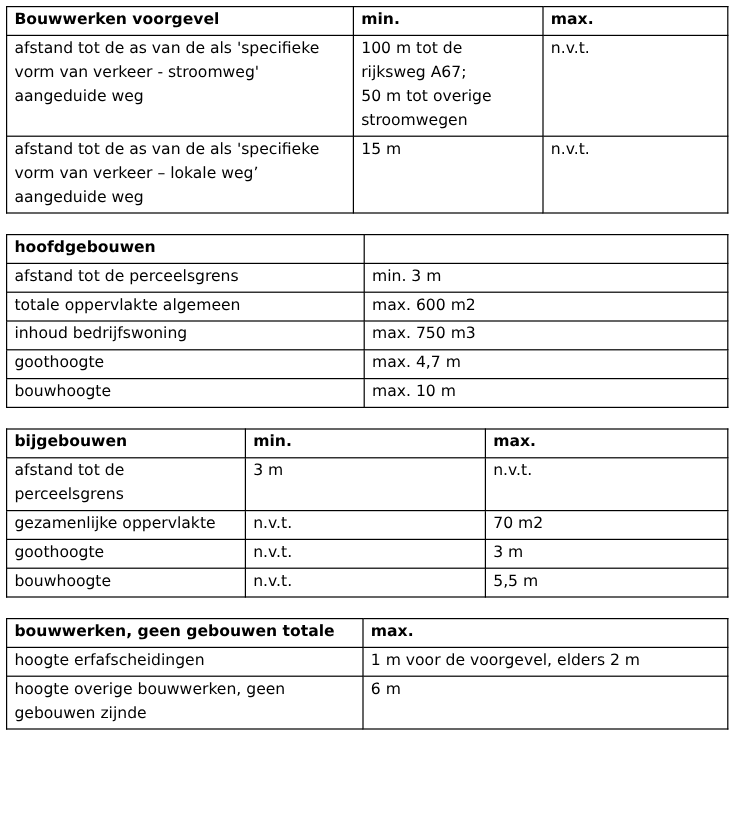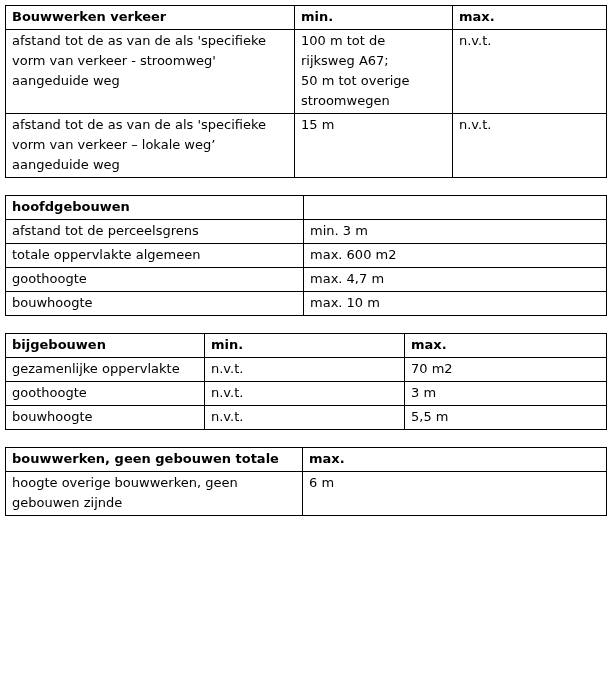--- a/index.html
+++ b/index.html
@@ -45,21 +45,21 @@
 <body>
 
 <table id="t0" class="regtable">
   <colgroup>
     <col class="col-a">
       <col class="col-b">
       <col class="col-c">
   </colgroup>
 <thead>
       <tr>
-        <th>Bouwwerken verkeer</th>
+        <th>Bouwwerken voorgevel</th>
         <th>min.</th>
         <th>max.</th>
       </tr>
     </thead>
     <tbody>
       <tr>
         <td>afstand tot de as van de als 'specifieke
 vorm van verkeer - stroomweg'
 aangeduide weg</td>
         <td>100 m tot de
@@ -92,20 +92,24 @@
     <tbody>
       <tr>
         <td>afstand tot de perceelsgrens</td>
         <td>min. 3 m</td>
       </tr>
       <tr>
         <td>totale oppervlakte algemeen</td>
         <td>max. 600 m2</td>
       </tr>
       <tr>
+        <td>inhoud bedrijfswoning</td>
+        <td>max. 750 m3</td>
+      </tr>
+      <tr>
         <td>goothoogte</td>
         <td>max. 4,7 m</td>
       </tr>
       <tr>
         <td>bouwhoogte</td>
         <td>max. 10 m</td>
       </tr>
     </tbody>
   </table>
 
@@ -116,20 +120,26 @@
       <col class="col-c">
   </colgroup>
 <thead>
       <tr>
         <th>bijgebouwen</th>
         <th>min.</th>
         <th>max.</th>
       </tr>
     </thead>
     <tbody>
+      <tr>
+        <td>afstand tot de
+perceelsgrens</td>
+        <td>3 m</td>
+        <td>n.v.t.</td>
+      </tr>
       <tr>
         <td>gezamenlijke oppervlakte</td>
         <td>n.v.t.</td>
         <td>70 m2</td>
       </tr>
       <tr>
         <td>goothoogte</td>
         <td>n.v.t.</td>
         <td>3 m</td>
       </tr>
@@ -147,18 +157,22 @@
       <col class="col-b">
   </colgroup>
 <thead>
       <tr>
         <th>bouwwerken, geen gebouwen totale</th>
         <th>max.</th>
       </tr>
     </thead>
     <tbody>
       <tr>
+        <td>hoogte erfafscheidingen</td>
+        <td>1 m voor de voorgevel, elders 2 m</td>
+      </tr>
+      <tr>
         <td>hoogte overige bouwwerken, geen
 gebouwen zijnde</td>
         <td>6 m</td>
       </tr>
     </tbody>
   </table>
 
 </body></html>

